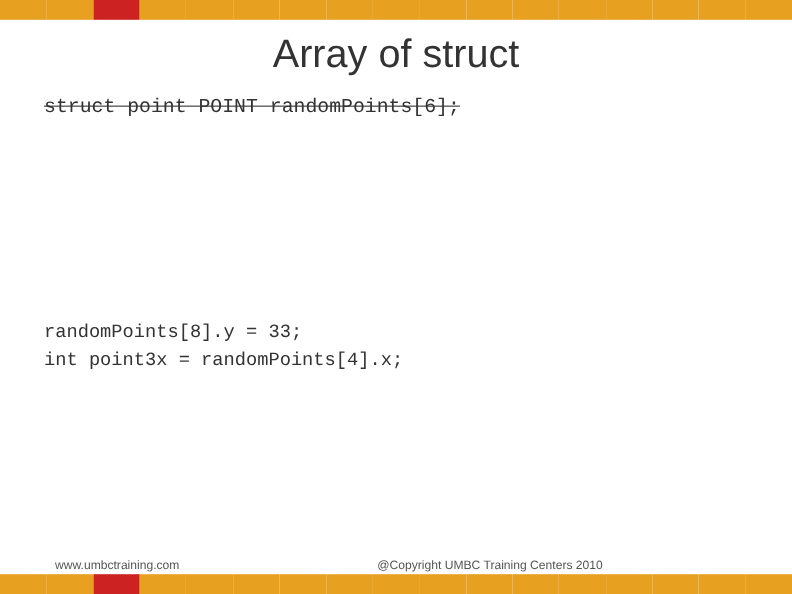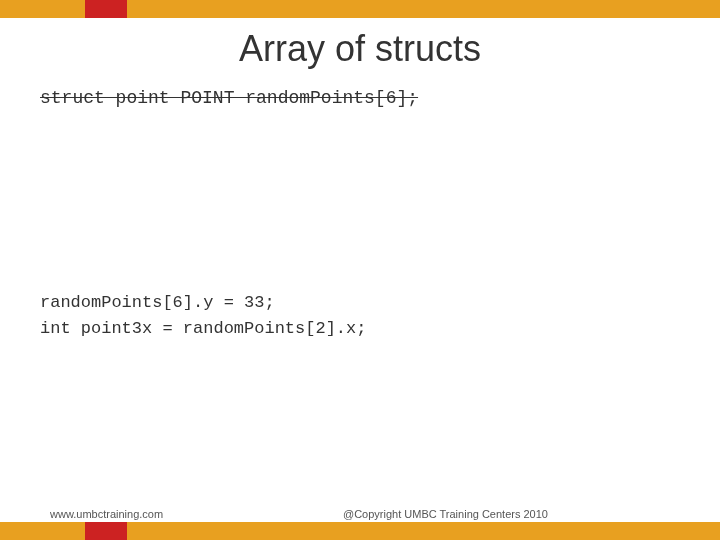--- a/index.html
+++ b/index.html
@@ -126,30 +126,30 @@
   <div class="top-bar-segment" style="background:#e8a020;flex:1;"></div>
   <div class="top-bar-segment" style="background:#e8a020;flex:1;"></div>
   <div class="top-bar-segment" style="background:#e8a020;flex:1;"></div>
   <div class="top-bar-segment" style="background:#e8a020;flex:1;"></div>
   <div class="top-bar-segment" style="background:#e8a020;flex:1;"></div>
   <div class="top-bar-segment" style="background:#e8a020;flex:1;"></div>
   <div class="top-bar-segment" style="background:#e8a020;flex:1;"></div>
   <div class="top-bar-segment" style="background:#e8a020;flex:1;"></div>
 </div>
 
-<h1 class="slide-title">Array of structs</h1>
+<h1 class="slide-title">Array of struct</h1>
 
 <div class="code-strikethrough">struct point POINT randomPoints[6];</div>
 
 <div class="code-block">
   <div>
-    <span>randomPoints[6].y = 33;</span>
+    <span>randomPoints[8].y = 33;</span>
   </div>
   <div>
-    <span>int point3x = randomPoints[2].x;</span>
+    <span>int point3x = randomPoints[4].x;</span>
   </div>
 </div>
 
 <div class="bottom-bar">
   <div class="top-bar-segment" style="background:#e8a020;flex:1;"></div>
   <div class="top-bar-segment" style="background:#e8a020;flex:1;"></div>
   <div class="top-bar-segment" style="background:#cc2222;flex:1;"></div>
   <div class="top-bar-segment" style="background:#e8a020;flex:1;"></div>
   <div class="top-bar-segment" style="background:#e8a020;flex:1;"></div>
   <div class="top-bar-segment" style="background:#e8a020;flex:1;"></div>

